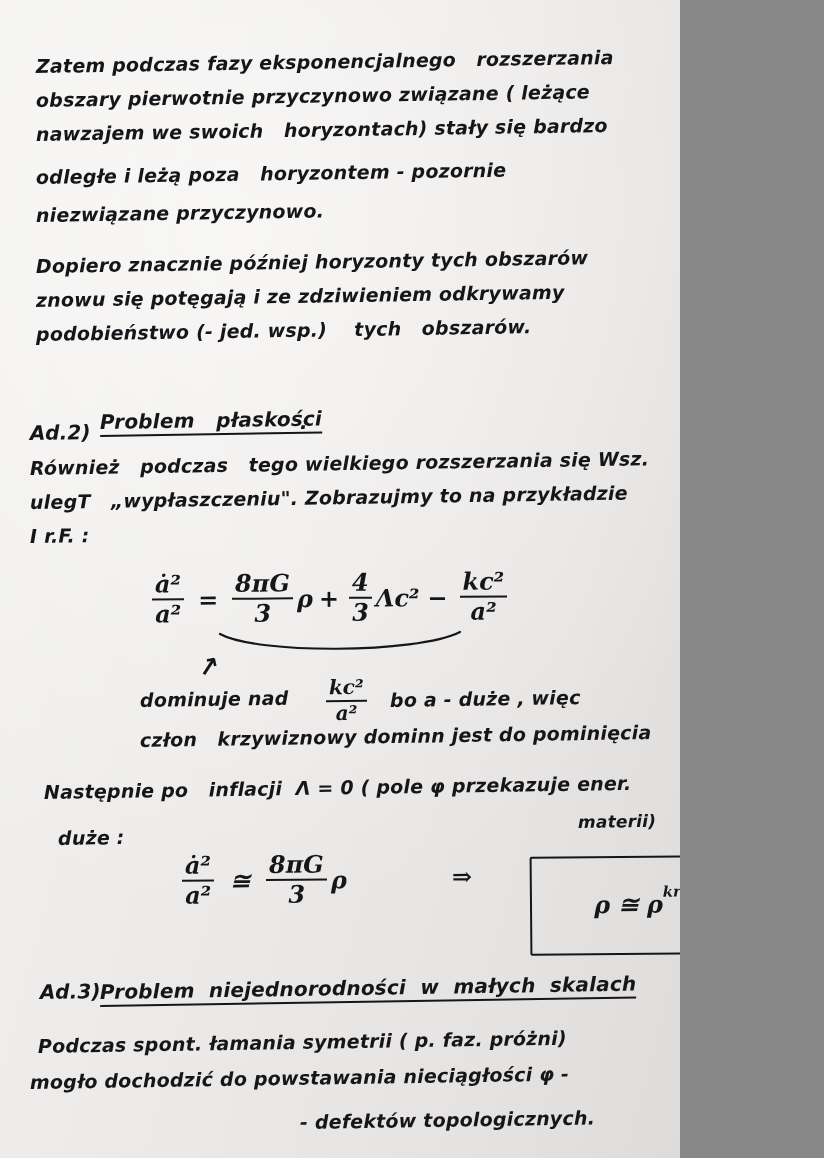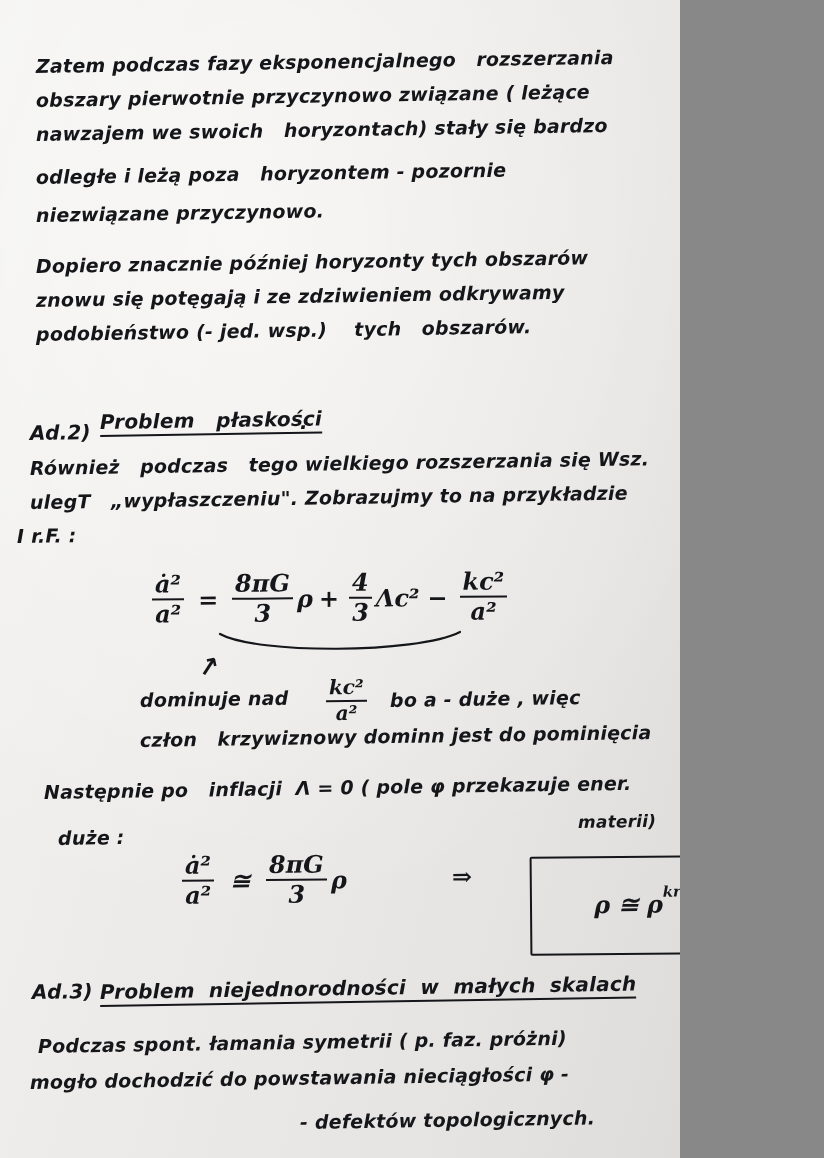--- a/index.html
+++ b/index.html
@@ -124,21 +124,21 @@
   <div class="hw line rot-1" style="left:36px; top:256px;">Dopiero znacznie później horyzonty tych obszarów</div>
   <div class="hw line rot-1" style="left:36px; top:290px;">znowu się potęgają i ze zdziwieniem odkrywamy</div>
   <div class="hw line rot-1" style="left:36px; top:324px;">podobieństwo (- jed. wsp.)    tych   obszarów.</div>
 
   <div class="hw heading rot-1" style="left:30px; top:421px;">Ad.2)</div>
   <div class="hw heading underline rot-1" style="left:100px; top:410px;">Problem   płaskości</div>
   <div class="hw heading rot-1" style="left:300px; top:410px;">.</div>
 
   <div class="hw line rot-1" style="left:30px; top:458px;">Również   podczas   tego wielkiego rozszerzania się Wsz.</div>
   <div class="hw line rot-1" style="left:30px; top:492px;">ulegT   „wypłaszczeniu". Zobrazujmy to na przykładzie</div>
-  <div class="hw line rot-1" style="left:17px; top:526px;">I r.F. :</div>
+  <div class="hw line rot-1" style="left:30px; top:526px;">I r.F. :</div>
 
   <div class="math rot-3" style="left:148px; top:566px; font-size:24px;">
     <span class="frac">
       <span class="num">ȧ²</span>
       <span class="bar"></span>
       <span class="den">a²</span>
     </span>
     <span style="margin:0 10px;">=</span>
     <span class="frac">
       <span class="num">8πG</span>
@@ -201,20 +201,20 @@
 
   <div class="math rot-3" style="left:452px; top:862px; font-size:24px;">⇒</div>
 
   <div class="math rot-3" style="left:530px; top:856px; font-size:24px;">
     <span class="boxed">
       <span>ρ ≅ ρ</span><span class="sup">kryt</span>
     </span>
   </div>
 
 
-  <div class="hw heading rot-1" style="left:32px; top:980px;">Ad.3)</div>
+  <div class="hw heading rot-1" style="left:40px; top:980px;">Ad.3)</div>
   <div class="hw heading underline rot-1" style="left:100px; top:980px;">Problem  niejednorodności  w  małych  skalach</div>
   <div class="hw heading rot-1" style="left:690px; top:980px;">.</div>
 
   <div class="hw line rot-1" style="left:38px; top:1036px;">Podczas spont. łamania symetrii ( p. faz. próżni)</div>
   <div class="hw line rot-1" style="left:30px; top:1072px;">mogło dochodzić do powstawania nieciągłości φ -</div>
   <div class="hw line rot-1" style="left:300px; top:1112px;">- defektów topologicznych.</div>
 </div>
 
 </body></html>

